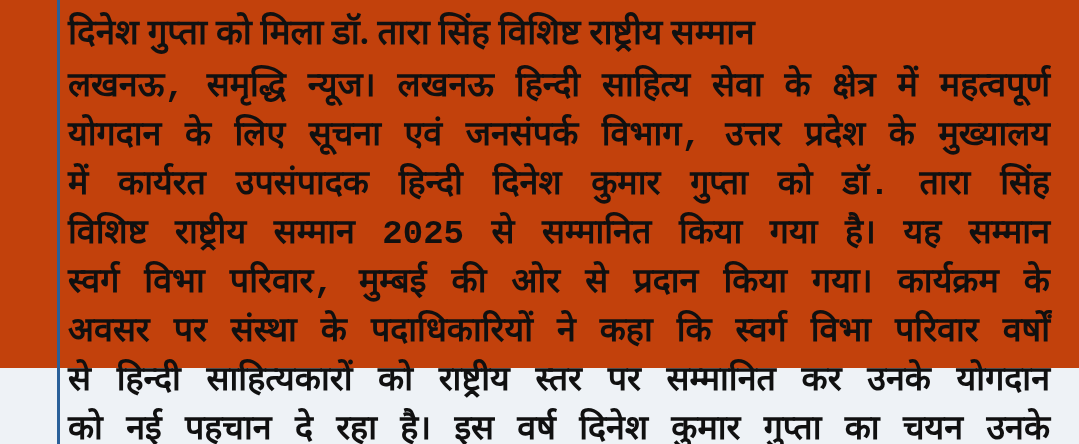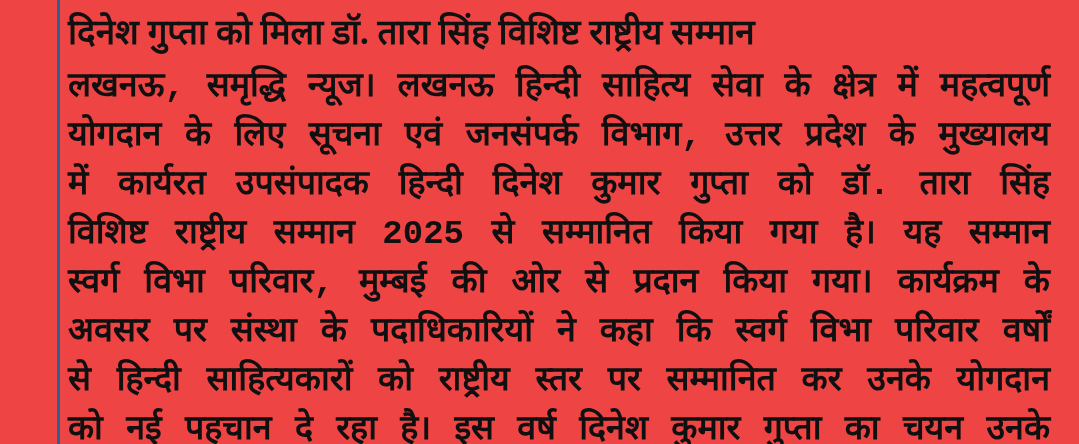--- a/index.html
+++ b/index.html
@@ -9,22 +9,22 @@
   body {
     width: 1079px;
     height: 444px;
     background: #eef2f6;
     font-family: "Liberation Serif", serif;
     overflow: hidden;
   }
   .page {
     position: relative;
     width: 1079px;
-    height: 444px;
-    background: #ef4444;
+    height: 368px;
+    background: #c2410c;
     box-sizing: border-box;
   }
   .left-rule {
     position: absolute;
     left: 57px;
     top: 0;
     width: 3px;
     height: 444px;
     background: #2a6099;
   }

